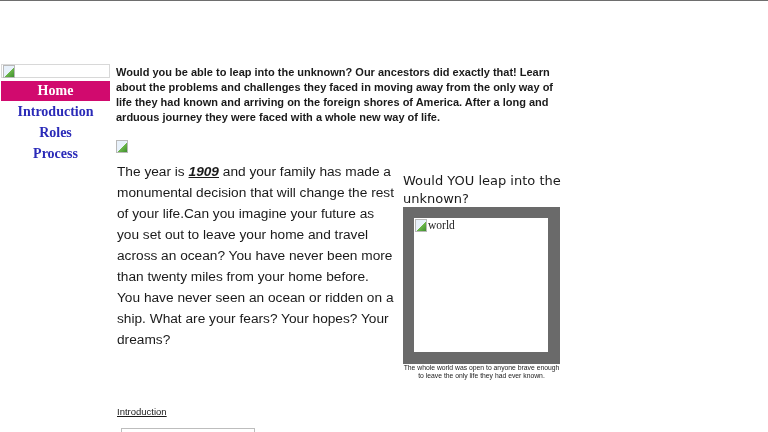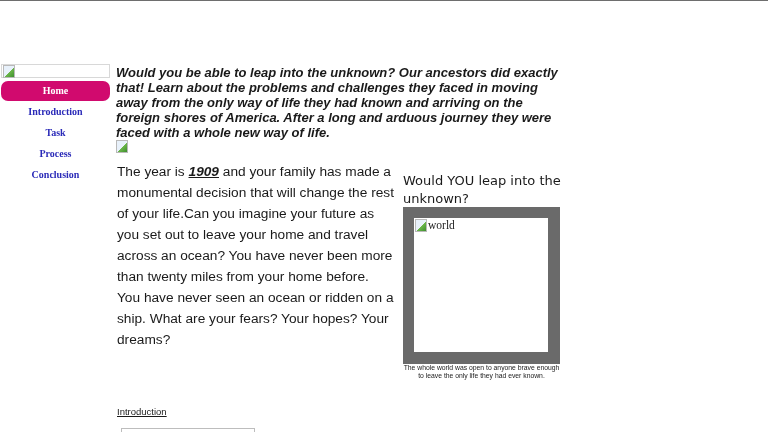--- a/index.html
+++ b/index.html
@@ -17,29 +17,29 @@
   }
   .broken-icon { display: inline-block; width: 12px; height: 12px; position: relative; }
   .broken-icon::before {
     content: ""; position: absolute; left: 0; top: 0; width: 10px; height: 11px;
     border: 1px solid #b9b9b9; background: linear-gradient(135deg, #e8f1fb 0%, #e8f1fb 55%, #6cb64a 56%, #3d8f2e 100%);
   }
   .banner-img .broken-icon { position: absolute; left: 1px; top: 0px; }
   .nav { position: absolute; left: 1px; top: 18px; width: 109px; }
   .nav-item {
     display: block; height: 21px; line-height: 21px; text-align: center;
-    font-family: "Liberation Serif", serif; font-weight: bold; font-size: 10px;
-    color: #2a2ab8; text-decoration: none; cursor: pointer; border-radius: 7px;
+    font-family: "Liberation Serif", serif; font-weight: bold; font-size: 14px;
+    color: #2a2ab8; text-decoration: none; cursor: pointer;
   }
   .nav-item.active { background: #d10a6e; color: #ffffff; height: 20px; line-height: 20px; }
 
   
   .intro {
     position: absolute; left: 116px; top: 65px; width: 450px;
-    font-weight: bold; font-style: italic; font-size: 13px; line-height: 15px; color: #1a1a1a;
+    font-weight: bold; font-size: 11px; line-height: 15px; color: #1a1a1a;
   }
   .small-img { position: absolute; left: 116px; top: 140px; width: 14px; height: 14px; }
   .body-col { position: absolute; left: 117px; top: 161px; width: 278px; font-size: 13.7px; line-height: 21px; color: #1a1a1a; }
   .body-col p { margin: 0 0 15px 0; }
   .year { font-weight: bold; font-style: italic; text-decoration: underline; }
 
   .side-head {
     position: absolute; left: 403px; top: 172px; width: 160px;
     font-family: "DejaVu Sans", sans-serif; font-size: 13px; line-height: 18px; color: #1a1a1a;
   }
@@ -65,23 +65,22 @@
 
 <div class="topbar"></div>
 
 <div class="sidebar">
   <div class="banner-img">
     <span class="broken-icon"></span>
   </div>
   <nav class="nav">
     <a class="nav-item active">Home</a>
     <a class="nav-item">Introduction</a>
-    <a class="nav-item">Task</a>
+    <a class="nav-item">Roles</a>
     <a class="nav-item">Process</a>
-    <a class="nav-item">Conclusion</a>
   </nav>
 </div>
 
 <div class="intro">Would you be able to leap into the unknown?  Our ancestors did exactly that! Learn about the problems and challenges they faced in moving away from the only way of life they had known and arriving on the foreign shores of America. After a long and arduous journey they were faced with a whole new way of life.</div>
 
 <span class="small-img broken-icon"></span>
 
 <div class="body-col">
   <p><span>The year is </span><span class="year">1909</span><span> and your family has made a monumental decision that will change the rest of your life.Can you imagine your future as you set out to leave your home and travel across an ocean?  You have never been more than twenty miles from your home before. You have never seen an ocean or ridden on a ship. What are your fears? Your hopes? Your dreams?</span></p>
 </div>

